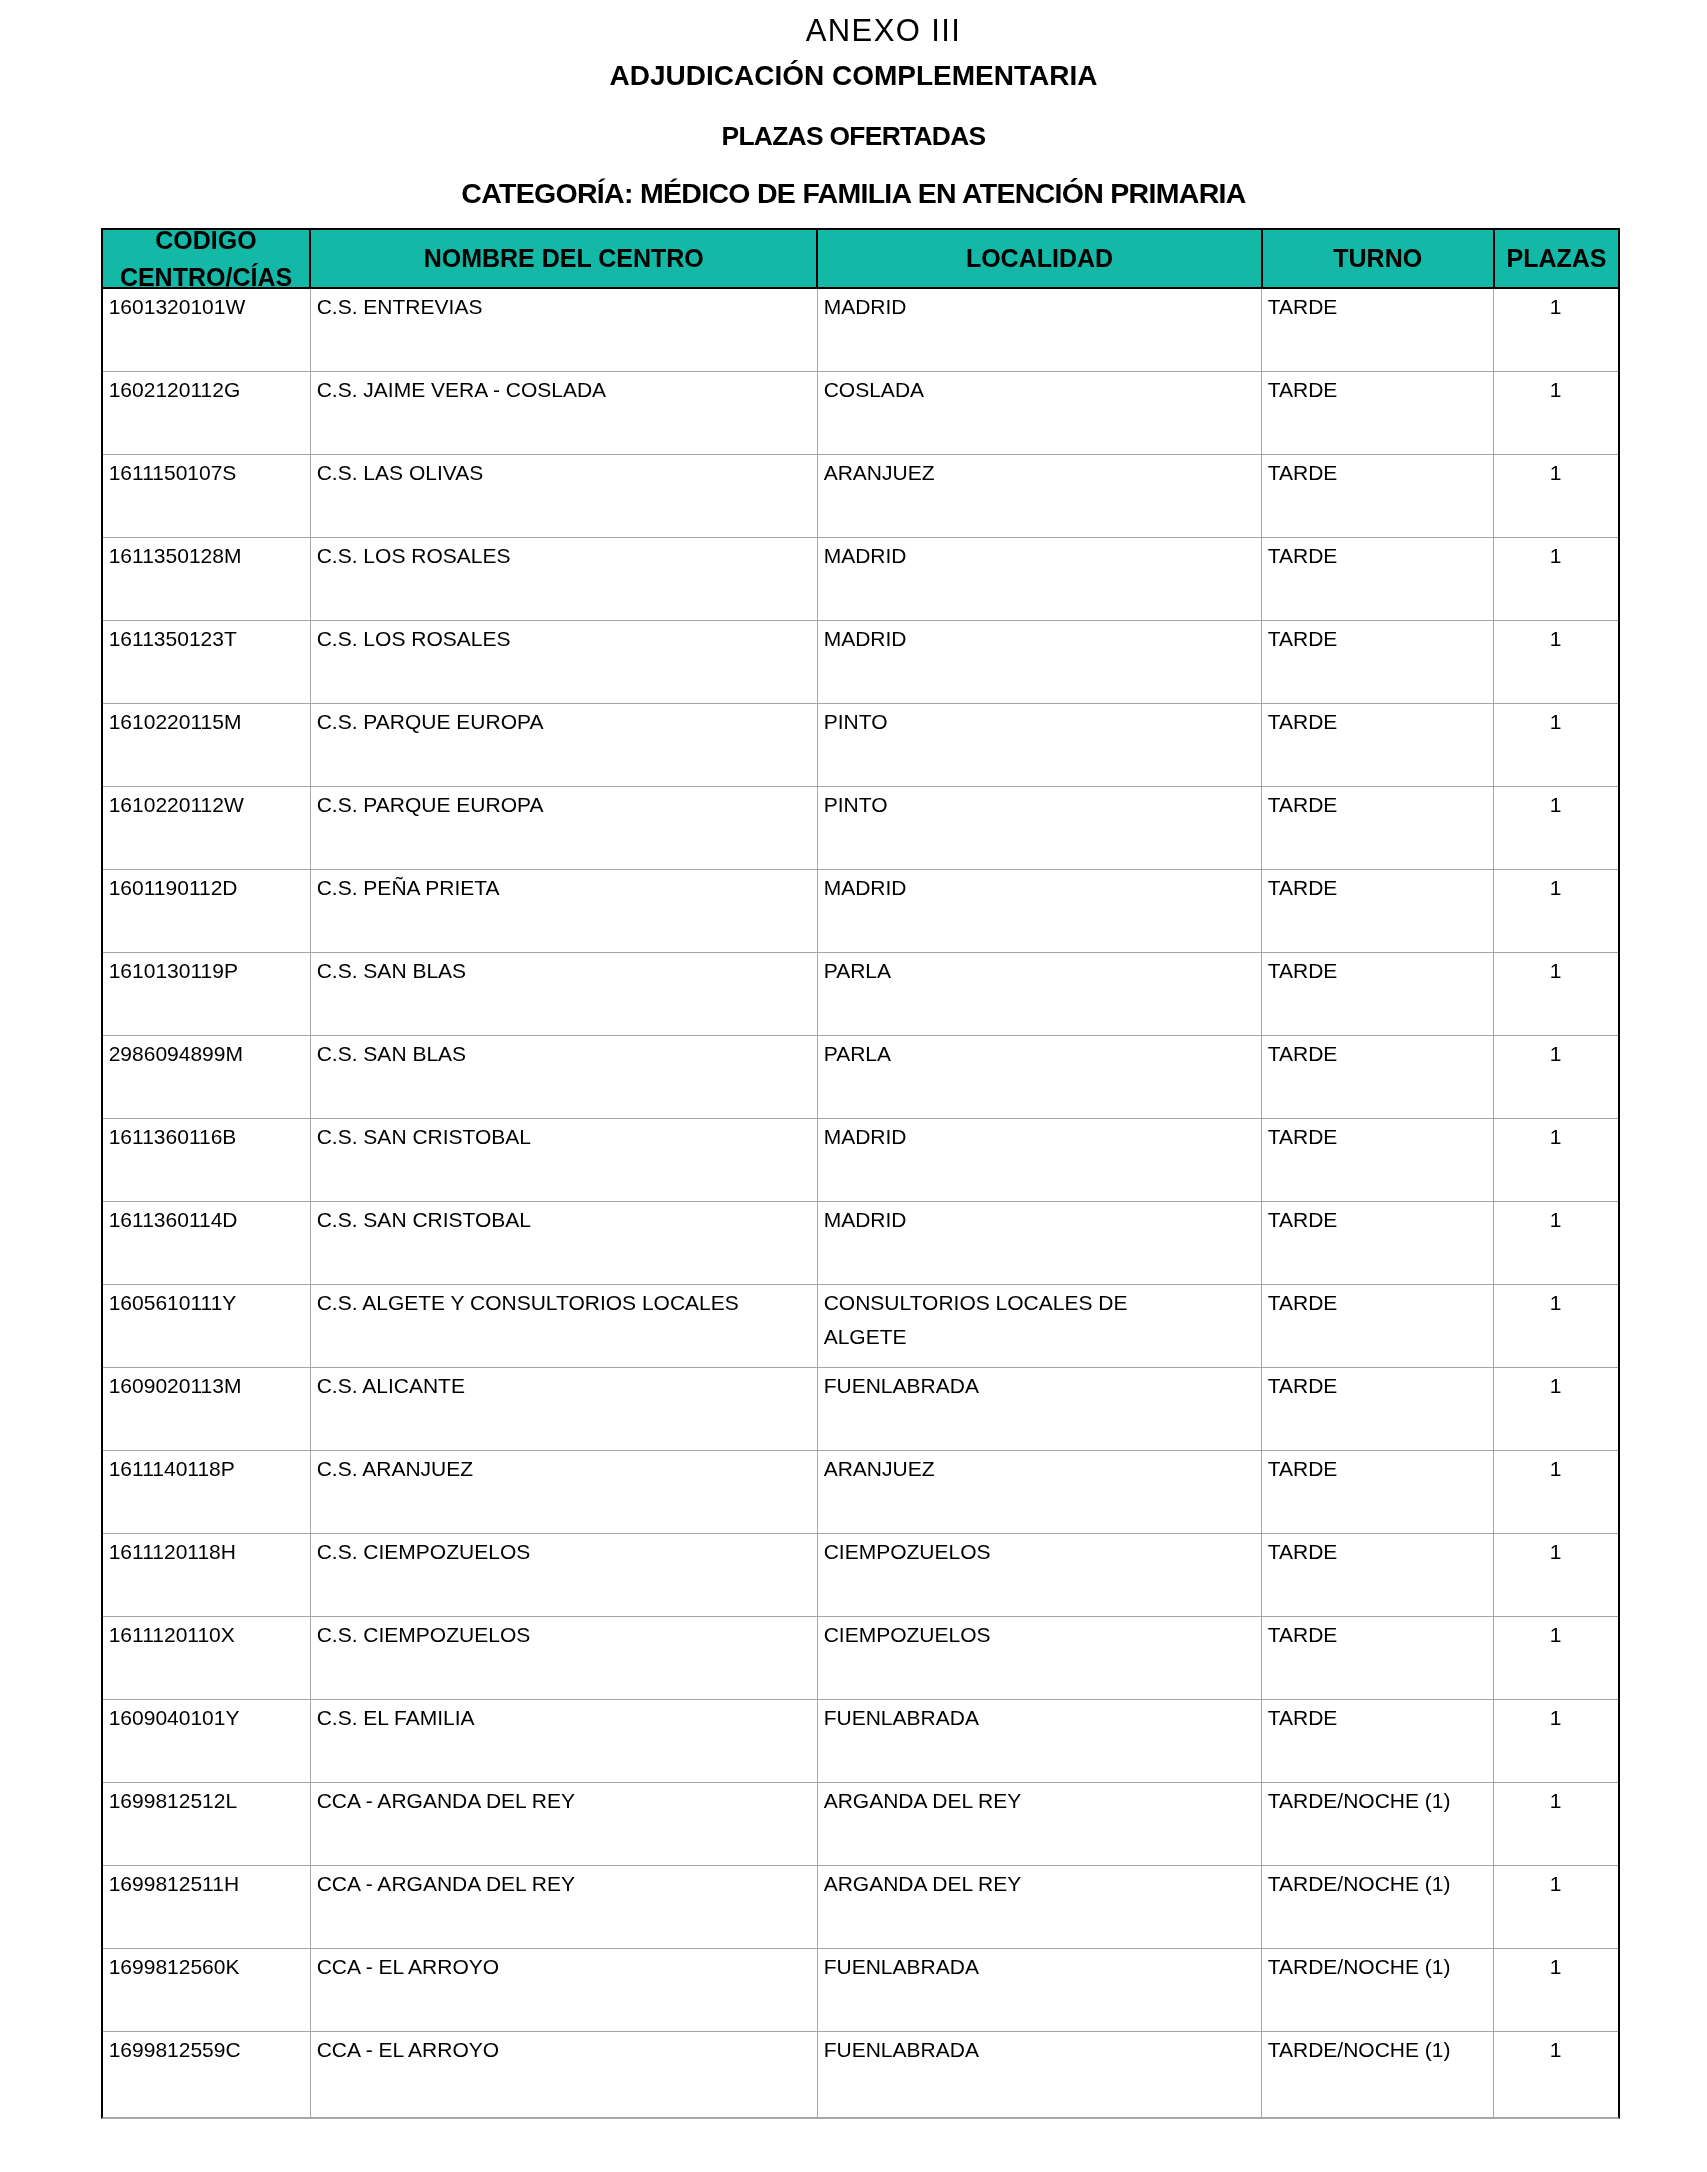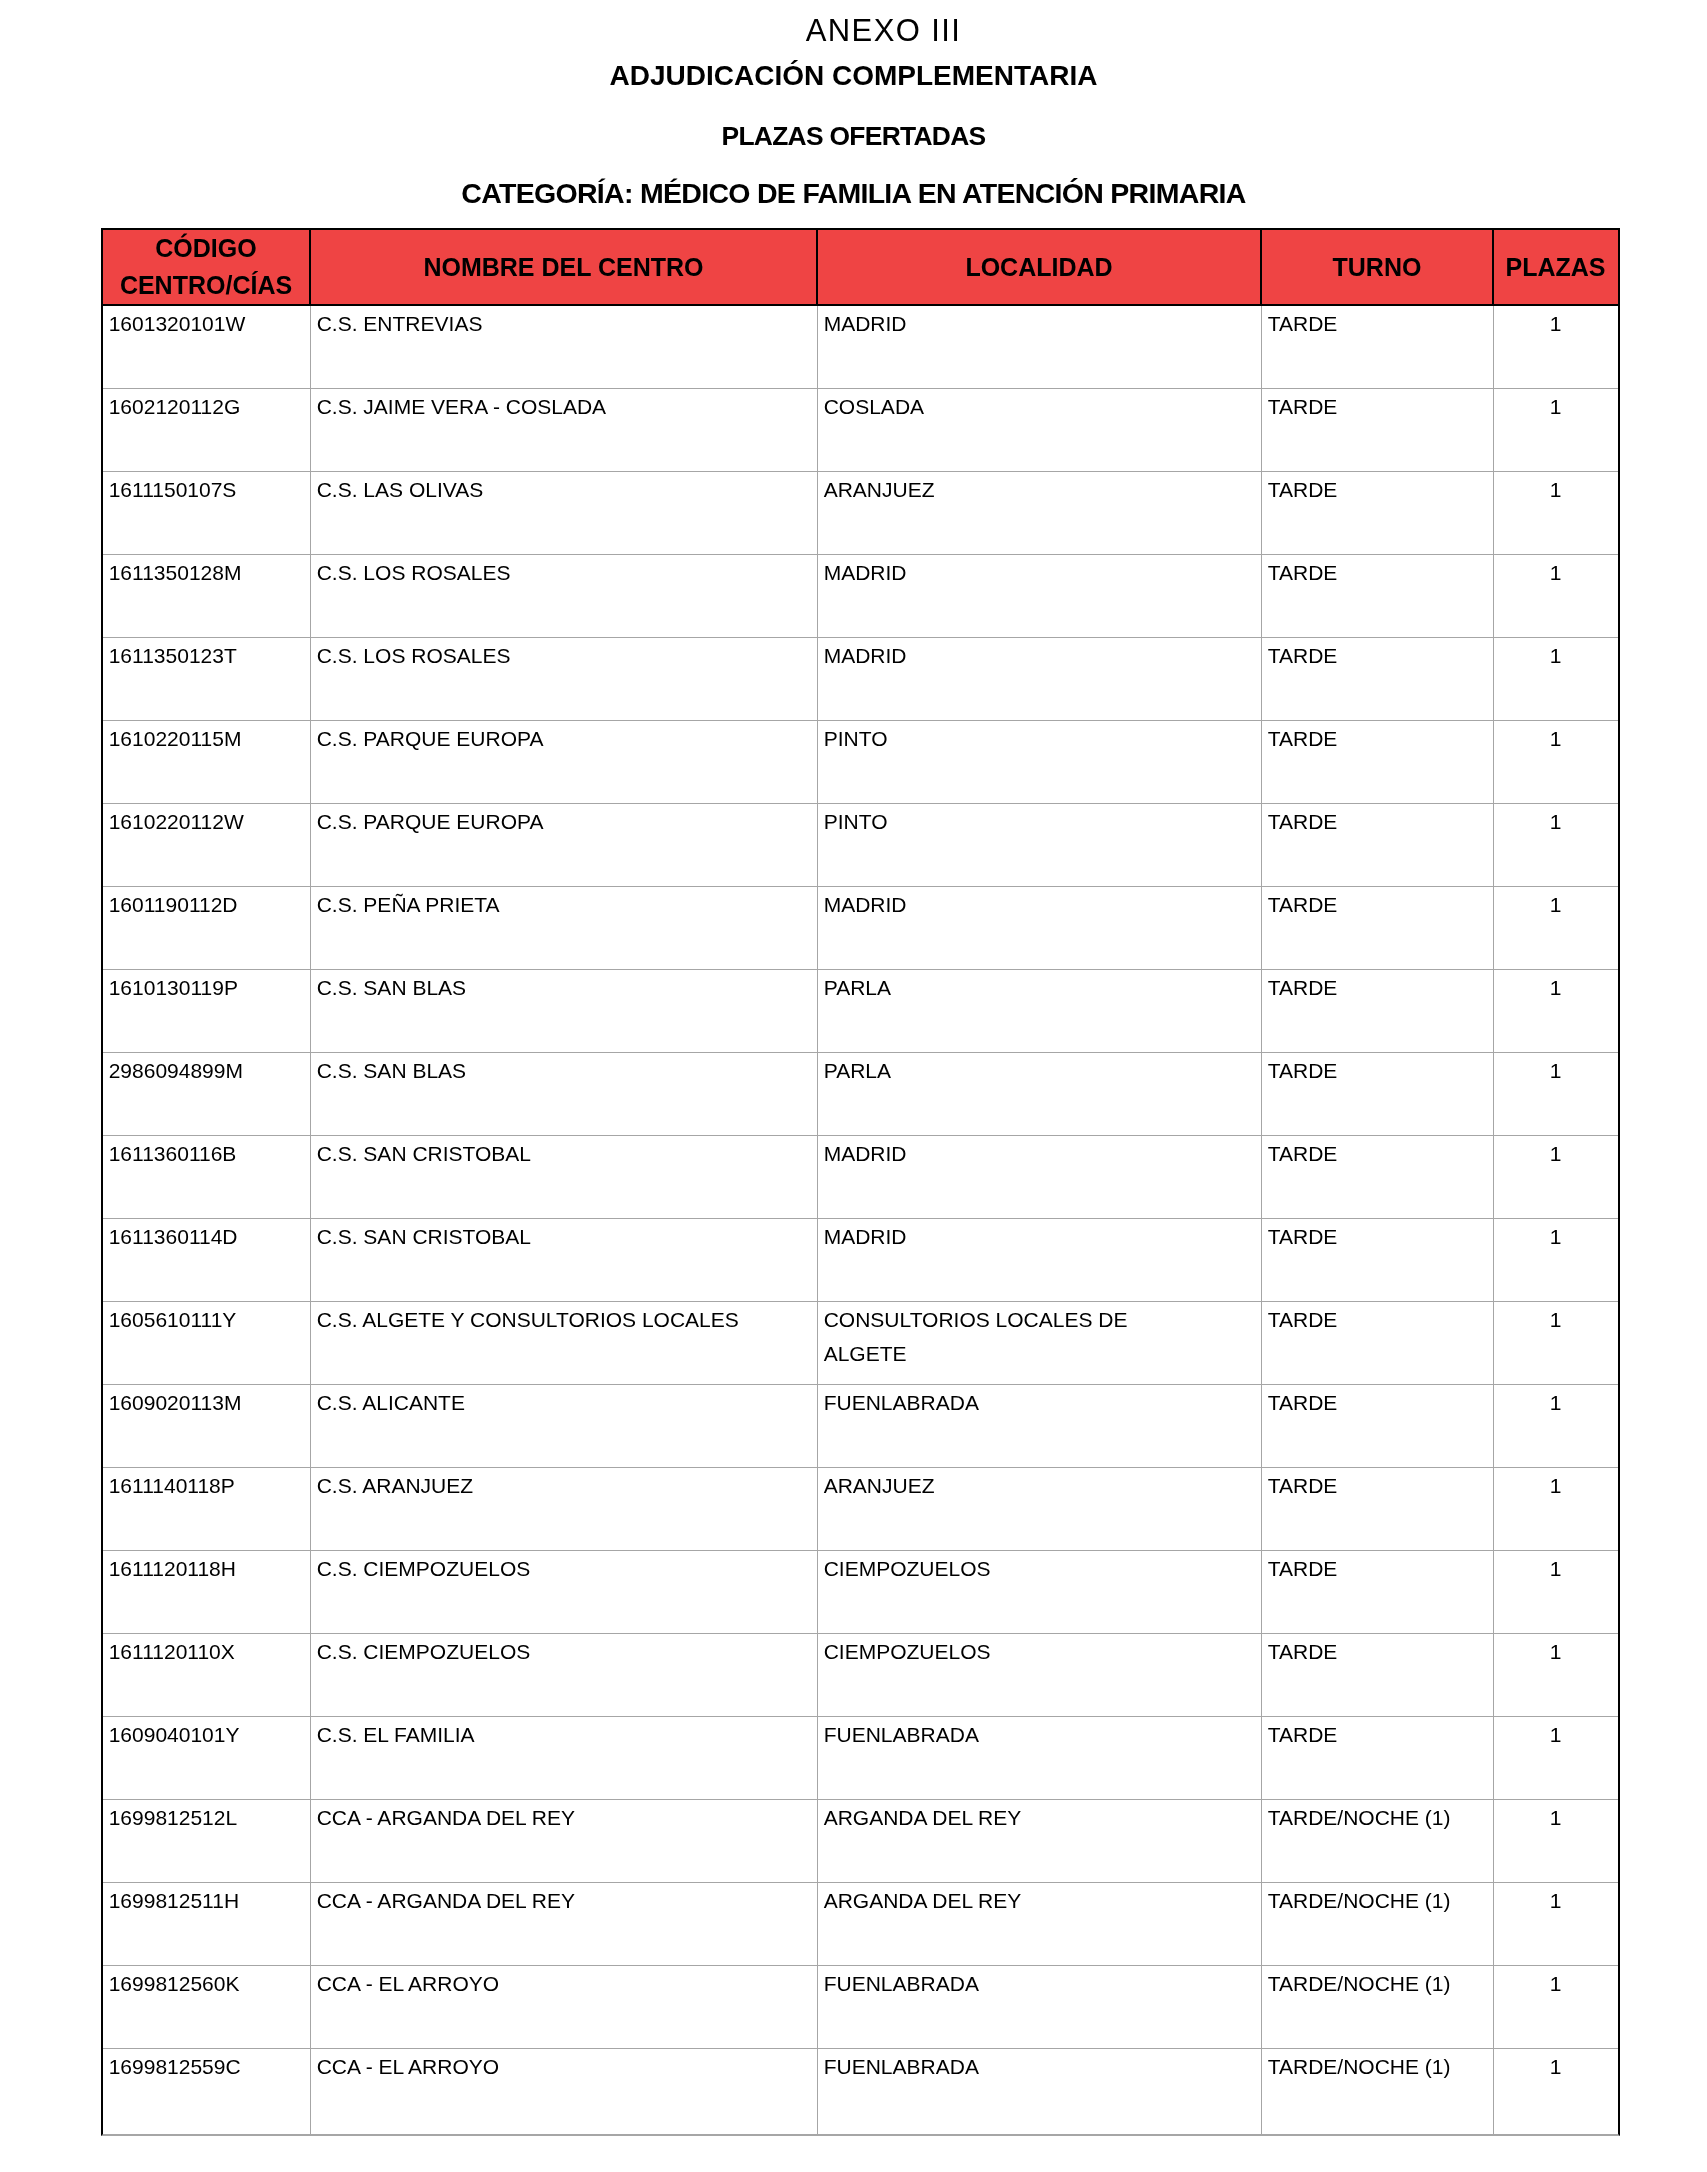--- a/index.html
+++ b/index.html
@@ -22,22 +22,22 @@
   .tbl {
     position:absolute; left:101px; top:228px; width:1519px;
     box-sizing:border-box;
     border-top:2.1px solid #000;
     border-left:2.1px solid #000;
     border-right:2.1px solid #000;
     border-bottom:2.1px solid #a6a6a6;
     background:#fff;
   }
   .hrow {
-    display:flex; height:76px; background:#ef4444;
-    border-bottom:2.1px solid #000; box-sizing:border-box;
+    display:flex; height:59px; background:#14b8a6;
+    border-bottom:2.1px solid #000; box-sizing:border-box;justify-content:space-between;
   }
   .hcell {
     box-sizing:border-box; border-right:2.1px solid #000;
     display:flex; align-items:center; justify-content:center;
     text-align:center; font-weight:700; font-size:25px; line-height:37px;
     white-space:pre-line; overflow:hidden;
   }
   .hcell:last-child { border-right:none; }
 
   .brow { display:flex; height:83px; border-bottom:1.4px solid #a6a6a6; box-sizing:border-box; }

